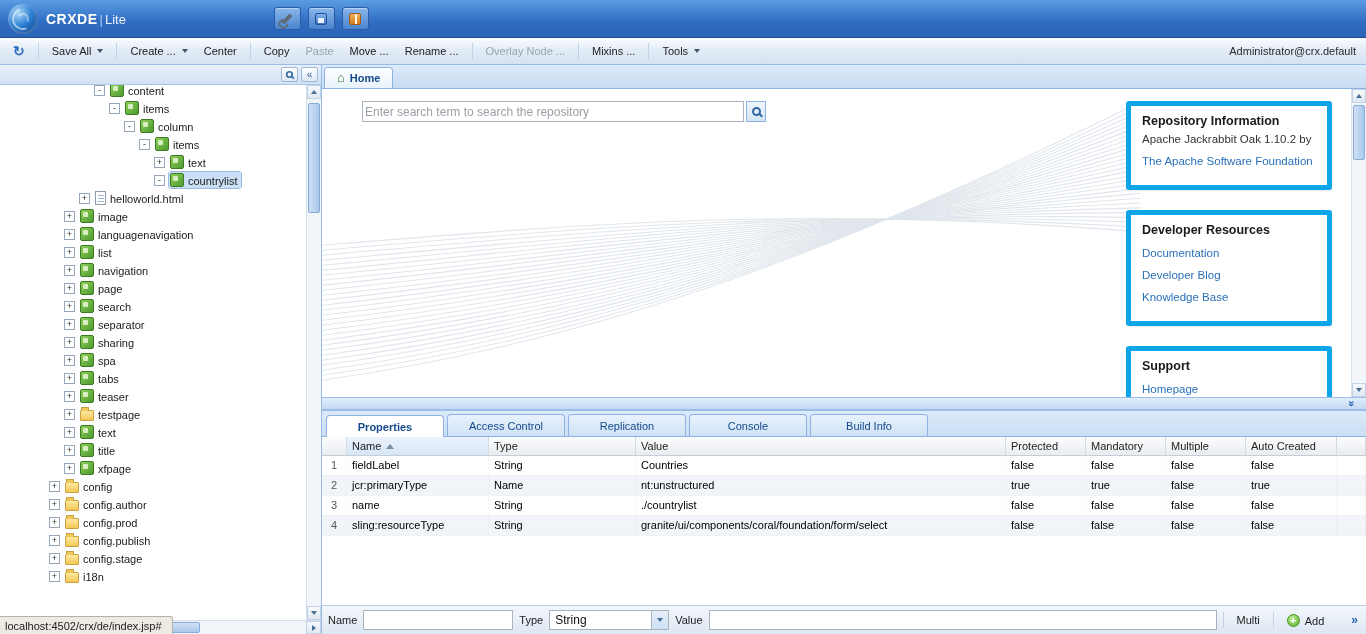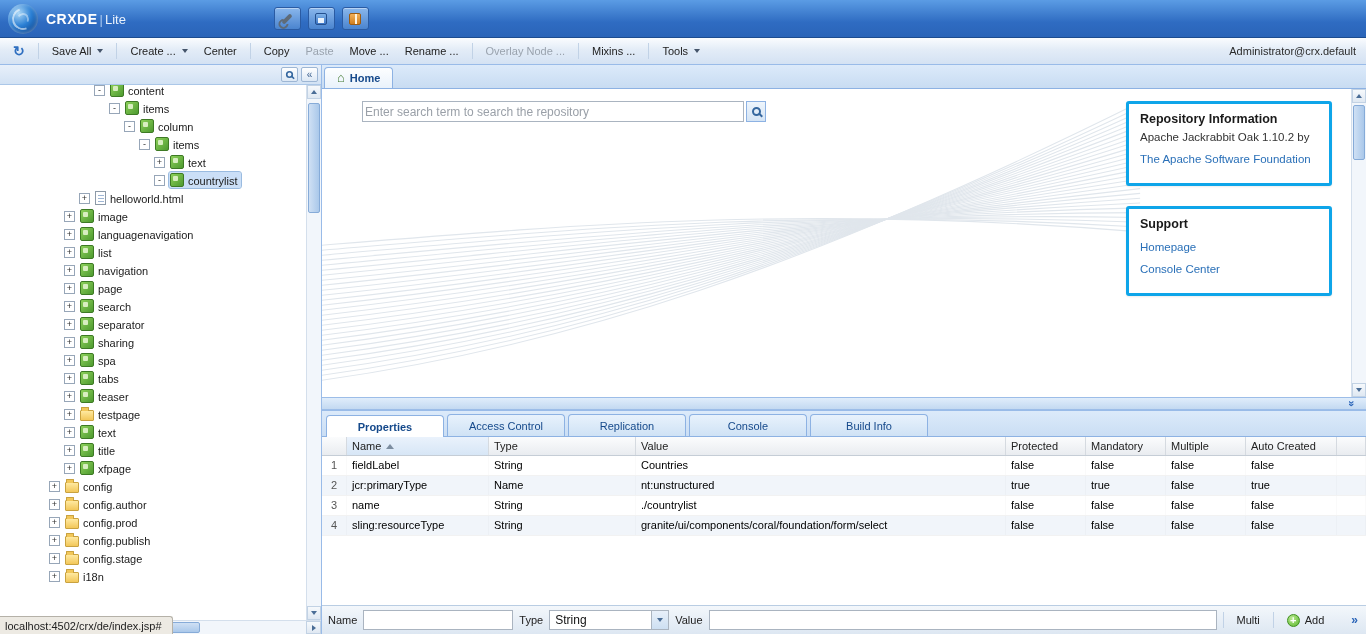--- a/index.html
+++ b/index.html
@@ -86,21 +86,21 @@
 .home{flex:1;position:relative;background:#fff;overflow:hidden;min-height:0}
 .waves{position:absolute;inset:0;width:100%;height:100%}
 .search-row{position:absolute;top:12px;left:40px;display:flex;align-items:center}
 .search-input{width:382px;height:21px;border:1px solid #aab4c0;padding:0 2px;font:12px "Liberation Sans",sans-serif;color:#222;background:#fff;outline:none}
 .search-input::placeholder{color:#9aa0a8}
 .search-btn{width:20px;height:21px;margin-left:2px;border:1px solid #8db2e3;background:linear-gradient(#eef5fc,#d4e4f5);display:flex;align-items:center;justify-content:center;cursor:pointer}
 .mag{position:relative;width:9px;height:9px;border:2px solid #35679f;border-radius:50%;display:inline-block}
 .mag::after{content:"";position:absolute;width:5px;height:2px;background:#35679f;transform:rotate(45deg);right:-4px;bottom:-2px}
 .mag.small{transform:scale(.8)}
 .side{position:absolute;top:12px;right:34px;width:206px;display:flex;flex-direction:column;gap:20px}
-.side-box{background:#fff;border:3px solid #0ea5e9;border-radius:3px;padding:8px 11px;box-shadow:0 1px 2px rgba(0,0,0,.08)}
+.side-box{background:#fff;border:5px solid #0ea5e9;border-radius:3px;padding:8px 11px;box-shadow:0 1px 2px rgba(0,0,0,.08)}
 .side-title{font-size:12.5px;font-weight:bold;color:#1a1a1a;margin-bottom:5px}
 .side-text{color:#333;margin:2px 0;font-size:11.5px}
 .side-link{display:block;color:var(--link,#2a70b8);margin:10px 0;cursor:pointer;font-size:11.5px;text-decoration:none}
 .vscroll{position:absolute;top:0;right:0;bottom:0;width:15px;background:#f2f6fb;border-left:1px solid #d4dfec}
 .vscroll .sb-btn.up{top:0;left:0;right:0;width:auto;height:14px}
 .vscroll .sb-btn.down{bottom:0;left:0;right:0;width:auto;height:14px}
 .vscroll .sb-thumb{position:absolute;top:16px;left:1px;right:1px;height:55px;background:linear-gradient(90deg,#cfe0f4,#aac8ea);border:1px solid #86abd8;border-radius:2px;cursor:pointer}
 
 .splitter{height:13px;flex:none;background:linear-gradient(#e0edfb,#c3d9f1);border-top:1px solid #9cbde8;border-bottom:1px solid #9cbde8;position:relative;cursor:row-resize}
 .collapse-btn{position:absolute;right:6px;top:0;width:18px;height:11px;display:flex;align-items:center;justify-content:center;cursor:pointer}
@@ -122,21 +122,21 @@
 .grow .cell{padding:3px 5px;overflow:hidden;white-space:nowrap;color:#000;border-right:1px solid rgba(0,0,0,.02)}
 .grow .cell.num{color:#555;text-align:center;padding-left:0;padding-right:0}
 .form-bar{height:29px;flex:none;background:linear-gradient(#f3f7fb,#dde7f2);border-top:1px solid #b9cde3;display:flex;align-items:center;padding:0 6px;gap:6px}
 .form-bar label{color:#222;white-space:nowrap}
 .fname{width:150px;height:20px;border:1px solid #aab4c0;padding:0 5px;font:12px "Liberation Sans",sans-serif;background:#fff;outline:none}
 .fselect{width:120px;height:20px;border:1px solid #aab4c0;background:#fff;display:flex;align-items:stretch;cursor:pointer}
 .fselect .txt{flex:1;padding:2px 5px;font-size:12px;color:#111;overflow:hidden;white-space:nowrap}
 .fselect .trigger{width:17px;border-left:1px solid #aab4c0;background:linear-gradient(#e8f0fa,#cddff2);display:flex;align-items:center;justify-content:center}
 .fvalue{flex:1;max-width:508px;height:20px;border:1px solid #aab4c0;padding:0 5px;font:12px "Liberation Sans",sans-serif;background:#fff;outline:none}
 .fsep{width:1px;height:16px;background:#c1d2e6;display:inline-block}
-.flat-btn{display:flex;align-items:flex-start;gap:5px;padding:3px 7px;border-radius:3px;color:#222;cursor:pointer;white-space:nowrap}
+.flat-btn{display:flex;align-items:flex-end;gap:5px;padding:3px 7px;border-radius:3px;color:#222;cursor:pointer;white-space:nowrap}
 .plus-icon{width:13px;height:13px;border-radius:50%;background:radial-gradient(circle at 35% 30%,#b9e890,#5cb82e);border:1px solid #3f8f1f;color:#fff;font-weight:bold;display:flex;align-items:center;justify-content:center;font-size:11px;line-height:11px}
 .overflow{margin-left:auto;color:#2a64b8;font-weight:bold;font-size:12px;cursor:pointer;padding:0 2px}
 
 
 .status{position:absolute;left:0;bottom:0;height:18px;background:#edeae3;border:1px solid #b5b1a8;border-left:none;border-bottom:none;padding:1px 10px 1px 5px;color:#222;font-size:11px;display:flex;align-items:center;z-index:50;border-top-right-radius:3px}
 </style>
 </head>
 <body>
 
 <div class="app">
@@ -513,20 +513,26 @@
               <span class="mag"></span>
             </div>
         </div>
         <div id="side-panels" class="side">
             <div class="side-box">
               <div class="side-title">Repository Information</div>
               <div class="side-text">Apache Jackrabbit Oak 1.10.2 by</div>
               <a class="side-link">The Apache Software Foundation</a>
             </div>
             <div class="side-box">
+              <div class="side-title">Developer Resources</div>
+              <a class="side-link">Documentation</a>
+              <a class="side-link">Developer Blog</a>
+              <a class="side-link">Knowledge Base</a>
+            </div>
+            <div class="side-box">
               <div class="side-title">Support</div>
               <a class="side-link">Homepage</a>
               <a class="side-link">Console Center</a>
             </div>
           </div>
         <div class="vscroll">
           <span class="sb-btn up">
               <span class="tri-up"></span>
             </span>
           <span class="sb-thumb"></span>

